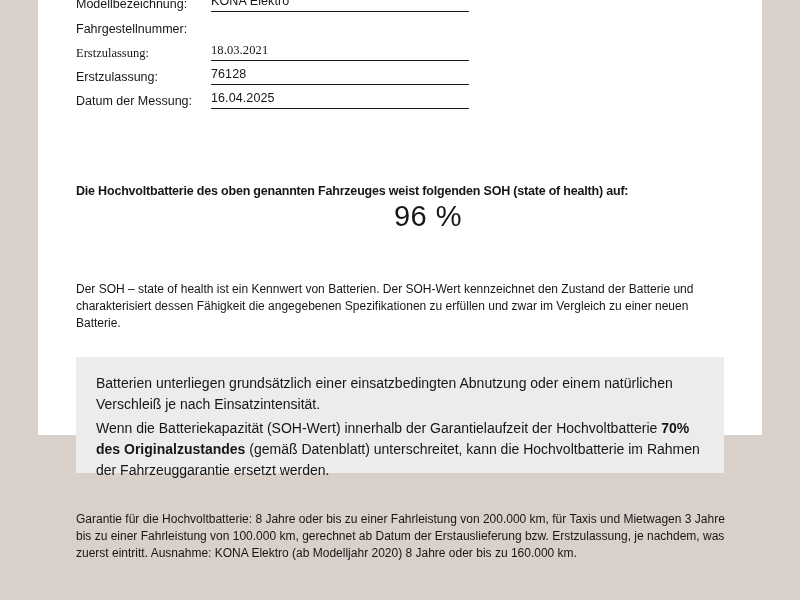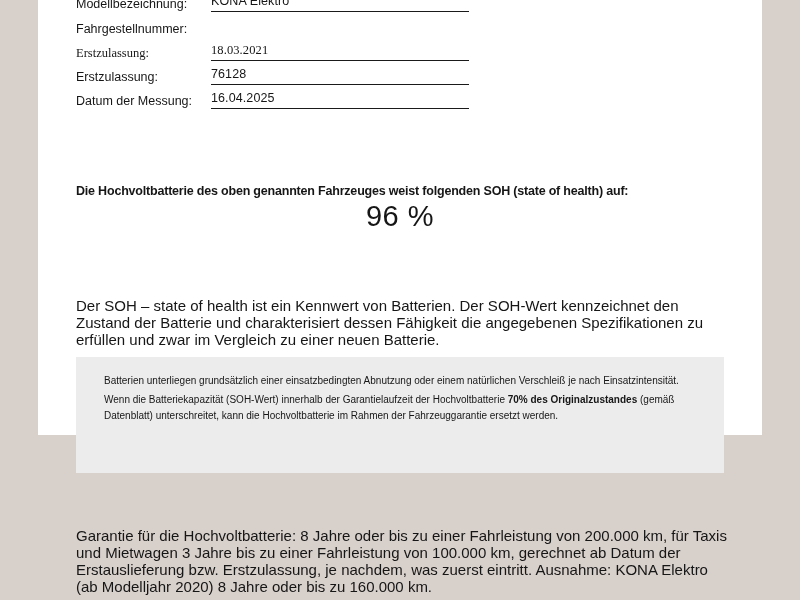--- a/index.html
+++ b/index.html
@@ -62,46 +62,46 @@
     }
     .soh-value {
       position: absolute;
       left: 0;
       width: 724px;
       top: 200px;
       text-align: center;
       font-size: 29px;
       font-weight: normal;
       letter-spacing: 0.5px;
+      padding-left: 28px;
     }
     .para {
       position: absolute;
       left: 38px;
       width: 652px;
-      font-size: 15px;
+      font-size: 12px;
       line-height: 17px;
-      margin-top: 16px;
     }
     .para p { margin: 0; }
     .explain { top: 281px; }
     .notice-box {
       position: absolute;
       left: 38px;
       top: 357px;
       width: 648px;
       height: 116px;
       background: #ececec;
     }
     .notice-inner {
       position: absolute;
-      left: 28px;
+      left: 20px;
       top: 16px;
       width: 616px;
-      font-size: 10px;
-      line-height: 16px;
+      font-size: 14px;
+      line-height: 21px;
     }
     .notice-inner p { margin: 0 0 3px 0; }
     .notice-inner b { font-weight: bold; }
     .warranty { top: 511px; }
   </style>
 </head>
 <body>
 
 <div class="page">
 

